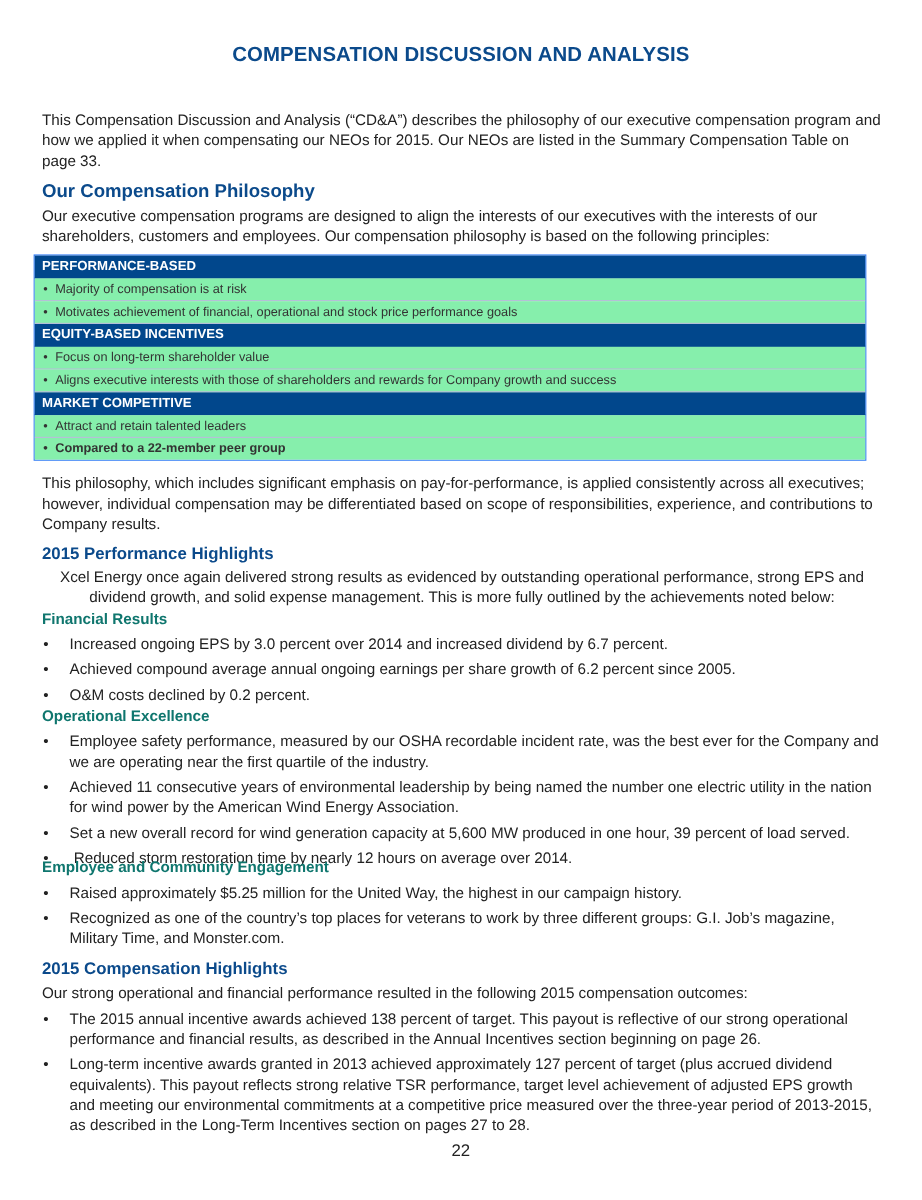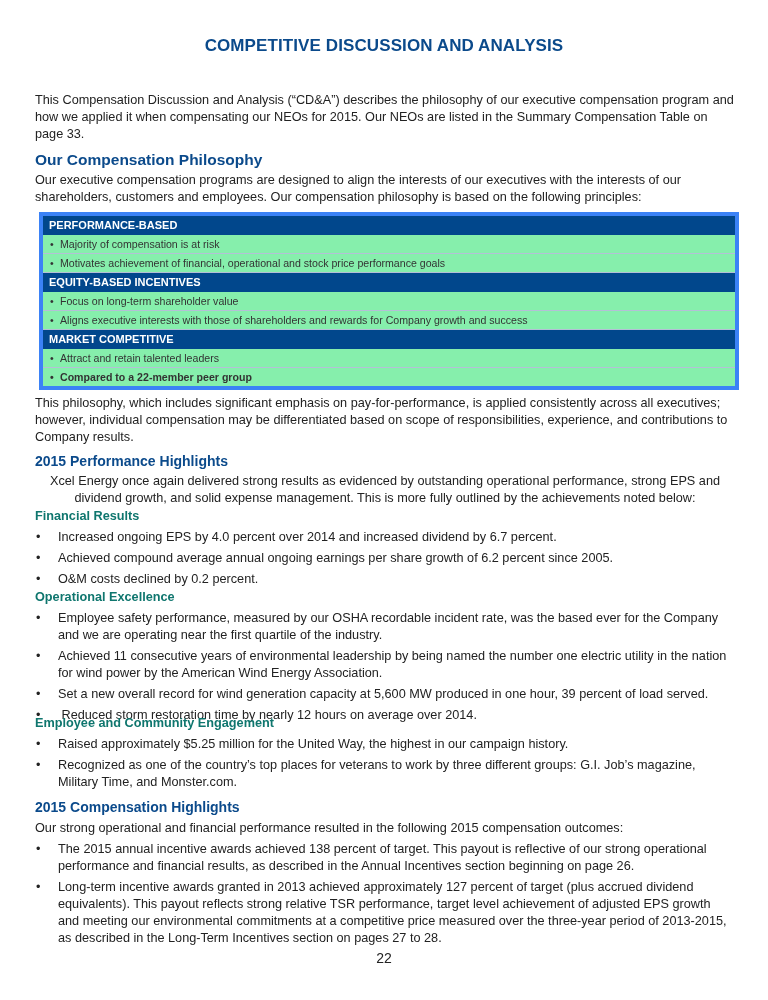--- a/index.html
+++ b/index.html
@@ -52,24 +52,23 @@
       margin: 0;
     }
     .abs { position: absolute; left: 0; width: 700px; }
 
     
     .ptable {
       position: absolute;
       left: -7px;
       top: 212px;
       width: 692px;
-      border: 4px solid #3b82f6;
+      border: 1px solid #3b82f6;
       border-collapse: collapse;
       font-size: 10.6px;
-      margin-left: 11px;
     }
     .ptable .hdr {
       background: #01478c;
       color: #ffffff;
       font-weight: bold;
       font-size: 11px;
       height: 18px;
       line-height: 18px;
       padding-left: 6px;
       border-bottom: 1px solid #01478c;
@@ -111,21 +110,21 @@
       text-align: center;
       font-size: 14px;
       color: #222222;
     }
   </style>
 </head>
 <body>
 
 <div class="page">
 
-  <div class="title">COMPETITIVE DISCUSSION AND ANALYSIS</div>
+  <div class="title">COMPENSATION DISCUSSION AND ANALYSIS</div>
 
   <p class="para abs" style="top:92px;">This Compensation Discussion and Analysis (“CD&amp;A”) describes the philosophy of our executive compensation program and how we applied it when compensating our NEOs for 2015. Our NEOs are listed in the Summary Compensation Table on page 33.</p>
 
   <div class="h2 big abs" style="top:151px;">Our Compensation Philosophy</div>
   <p class="para abs" style="top:172px;">Our executive compensation programs are designed to align the interests of our executives with the interests of our shareholders, customers and employees. Our compensation philosophy is based on the following principles:</p>
 
   <div class="ptable">
     <div class="hdr">PERFORMANCE-BASED</div>
     <div class="row"><span class="dot">•</span><span>Majority of compensation is at risk</span></div>
     <div class="row"><span class="dot">•</span><span>Motivates achievement of financial, operational and stock price performance goals</span></div>
@@ -137,28 +136,28 @@
     <div class="row"><span class="dot">•</span><span>Compared to a 22-member peer group</span></div>
   </div>
 
   <p class="para abs" style="top:395px;">This philosophy, which includes significant emphasis on pay-for-performance, is applied consistently across all executives; however, individual compensation may be differentiated based on scope of responsibilities, experience, and contributions to Company results.</p>
 
   <div class="h2 med abs" style="top:453px;">2015 Performance Highlights</div>
   <p class="para abs" style="top:473px;text-align:center;">Xcel Energy once again delivered strong results as evidenced by outstanding operational performance, strong EPS and dividend growth, and solid expense management. This is more fully outlined by the achievements noted below:</p>
 
   <div class="h3 abs" style="top:509px;">Financial Results</div>
   <ul class="bul abs" style="top:529px;">
-    <li><span class="b">•</span><span>Increased ongoing EPS by 4.0 percent over 2014 and increased dividend by 6.7 percent.</span></li>
+    <li><span class="b">•</span><span>Increased ongoing EPS by 3.0 percent over 2014 and increased dividend by 6.7 percent.</span></li>
     <li><span class="b">•</span><span>Achieved compound average annual ongoing earnings per share growth of 6.2 percent since 2005.</span></li>
     <li><span class="b">•</span><span>O&amp;M costs declined by 0.2 percent.</span></li>
   </ul>
 
   <div class="h3 abs" style="top:590px;">Operational Excellence</div>
   <ul class="bul abs" style="top:610px;">
-    <li><span class="b">•</span><span>Employee safety performance, measured by our OSHA recordable incident rate, was the based ever for the Company and we are operating near the first quartile of the industry.</span></li>
+    <li><span class="b">•</span><span>Employee safety performance, measured by our OSHA recordable incident rate, was the best ever for the Company and we are operating near the first quartile of the industry.</span></li>
     <li><span class="b">•</span><span>Achieved 11 consecutive years of environmental leadership by being named the number one electric utility in the nation for wind power by the American Wind Energy Association.</span></li>
     <li><span class="b">•</span><span>Set a new overall record for wind generation capacity at 5,600 MW produced in one hour, 39 percent of load served.</span></li>
     <li><span class="b">•</span><span style="white-space:pre"> Reduced storm restoration time by nearly 12 hours on average over 2014.</span></li>
   </ul>
 
   <div class="h3 abs" style="top:716px;">Employee and Community Engagement</div>
   <ul class="bul abs" style="top:736px;">
     <li><span class="b">•</span><span>Raised approximately $5.25 million for the United Way, the highest in our campaign history.</span></li>
     <li><span class="b">•</span><span>Recognized as one of the country’s top places for veterans to work by three different groups: G.I. Job’s magazine, Military Time, and Monster.com.</span></li>
   </ul>

